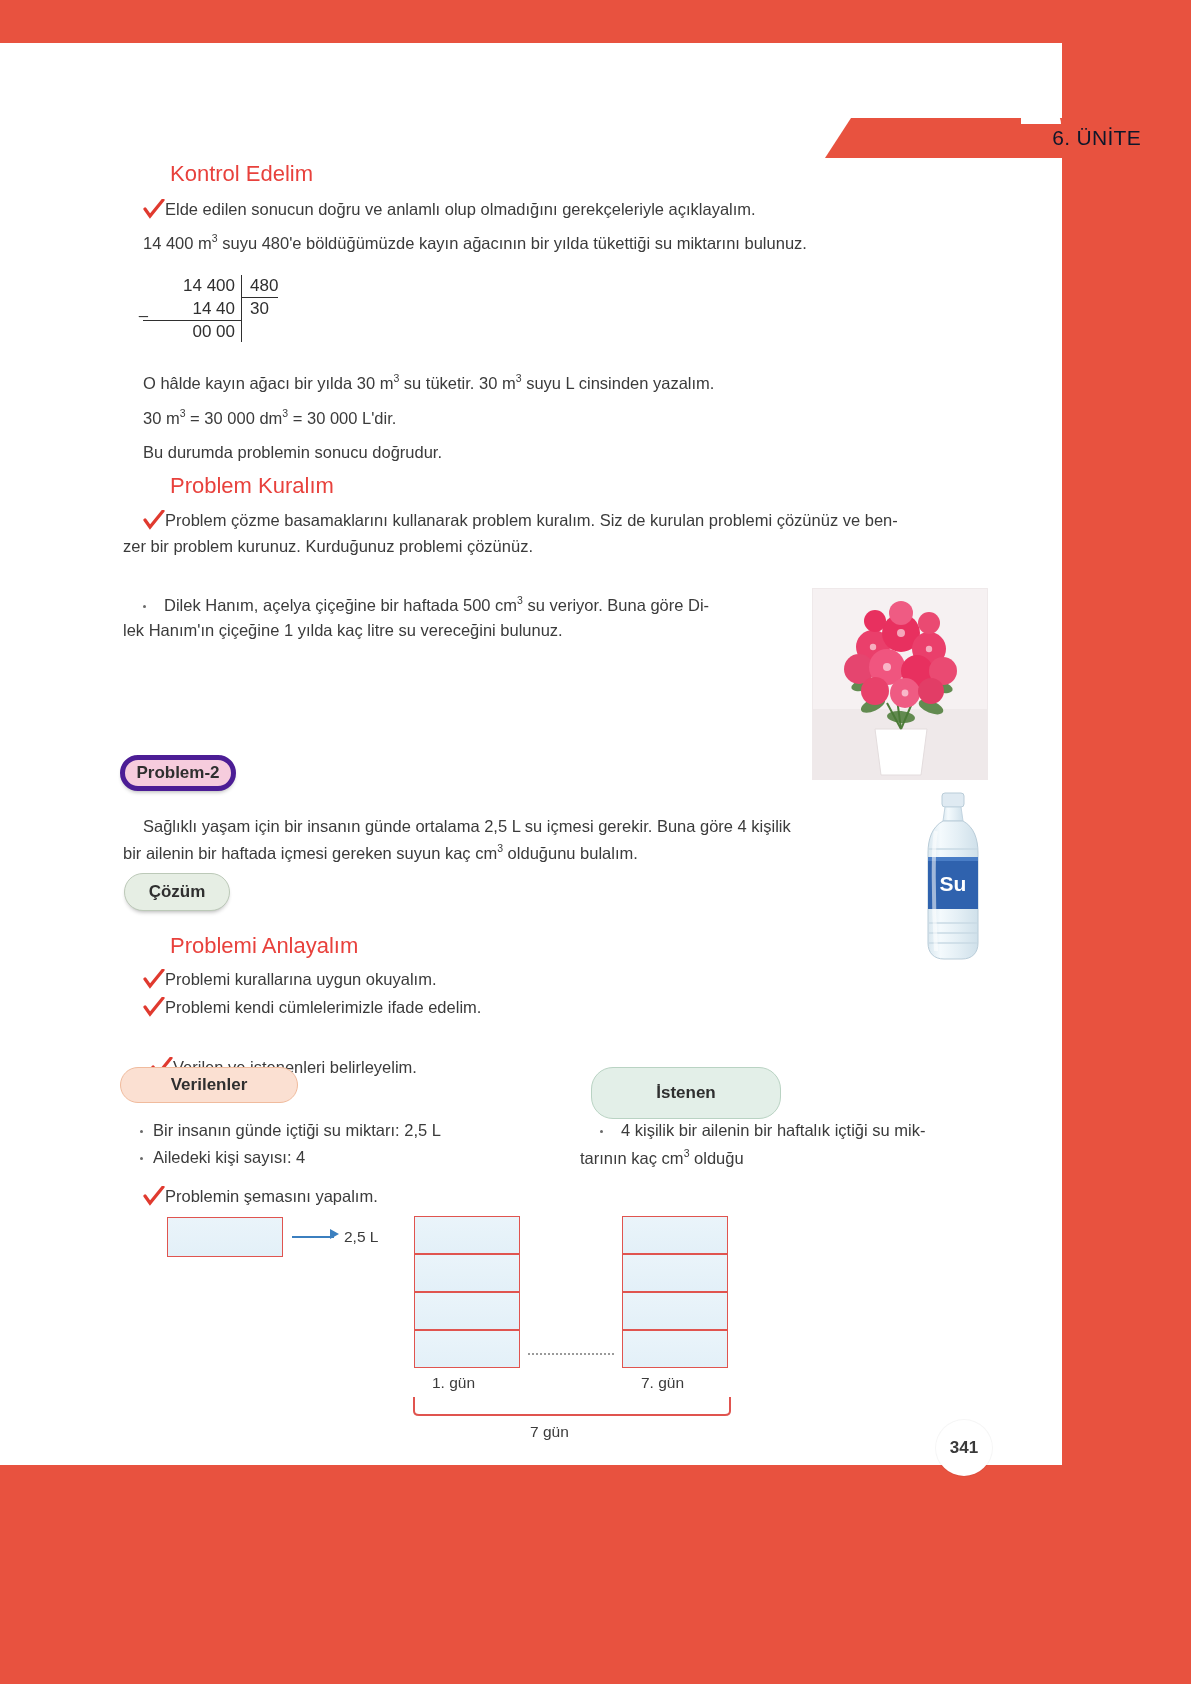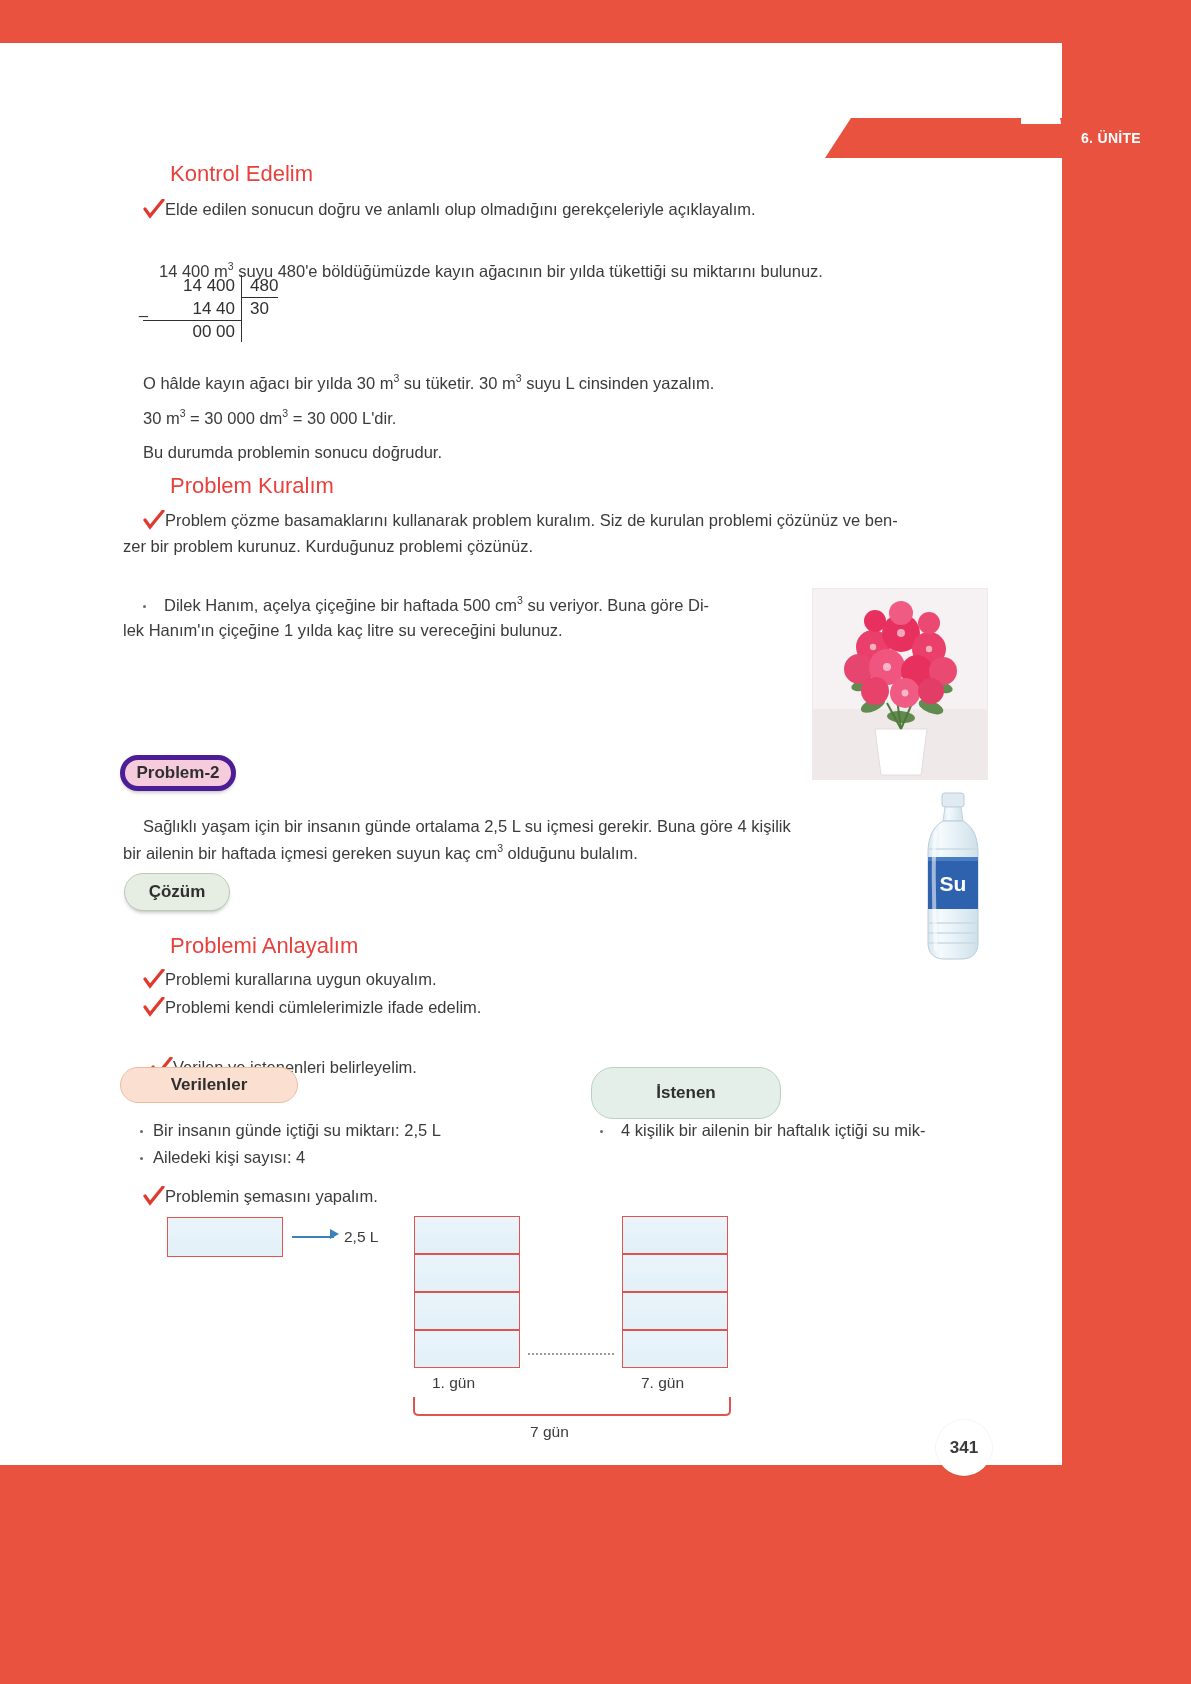--- a/index.html
+++ b/index.html
@@ -31,21 +31,21 @@
   }
   .unit-tab:before{
     content:"";
     position:absolute;
     left:-26px; top:0;
     width:0;height:0;
     border-bottom:40px solid #e8523f;
     border-left:26px solid transparent;
   }
   .unit-tab span{
-    color:#ffffff; font-size:14px; font-weight:bold; letter-spacing:.3px;
+    color:#0f172a; font-size:21px; font-weight:normal; letter-spacing:.3px;
   }
   
   .corner-curl{
     position:absolute;
     right:130px; top:108px;
     width:40px;height:16px;
     background:#ffffff;
     border-top-right-radius:18px;
   }
 
@@ -172,21 +172,21 @@
   <div class="t red-head" style="left:170px; top:118px;">Kontrol Edelim</div>
 
   <div class="t body-text" style="left:143px; top:155px; width:880px;">
     <span class="check">
       <svg width="22" height="20" viewBox="0 0 22 20">
         <path d="M2,10 L7,17 L20,1" stroke="#e03a2f" stroke-width="3.2" fill="none" stroke-linecap="round"></path>
       </svg>
     </span><span>Elde edilen sonucun doğru ve anlamlı olup olmadığını gerekçeleriyle açıklayalım.</span>
   </div>
 
-  <div class="t body-text" style="left:143px; top:216px; width:900px;margin-left:16px;">
+  <div class="t body-text" style="left:143px; top:188px; width:900px;">
     <span>14 400 m</span><span class="sup">3</span><span> suyu 480'e böldüğümüzde kayın ağacının bir yılda tükettiği su miktarını bulunuz.</span>
   </div>
 
   <div class="division" style="left:143px; top:232px;">
     <div class="div-row">
       <div class="div-left">14 400</div>
       <div class="div-bar"></div>
       <div class="div-right div-under">480</div>
     </div>
     <div class="div-row">
@@ -352,20 +352,23 @@
   <div class="t body-text" style="left:140px; top:1076px;">
     <span class="bullet-dot"></span><span>Bir insanın günde içtiği su miktarı: 2,5 L</span>
   </div>
   <div class="t body-text" style="left:140px; top:1103px;">
     <span class="bullet-dot"></span><span>Ailedeki kişi sayısı: 4</span>
   </div>
 
   <div class="t body-text" style="left:600px; top:1076px; width:420px;">
     <span class="bullet-dot"></span><span style="margin-left:8px">4 kişilik bir ailenin bir haftalık içtiği su mik-</span>
   </div>
+  <div class="t body-text" style="left:580px; top:1103px; width:440px;">
+    <span>tarının kaç cm</span><span class="sup">3</span><span> olduğu</span>
+  </div>
 
   <div class="t body-text" style="left:143px; top:1142px;">
     <span class="check">
       <svg width="22" height="20" viewBox="0 0 22 20">
           <path d="M2,10 L7,17 L20,1" stroke="#e03a2f" stroke-width="3.2" fill="none" stroke-linecap="round"></path>
         </svg>
     </span><span>Problemin şemasını yapalım.</span>
   </div>
 
   <div class="dg-box" style="left:167px; top:1174px; width:116px; height:40px;"></div>

